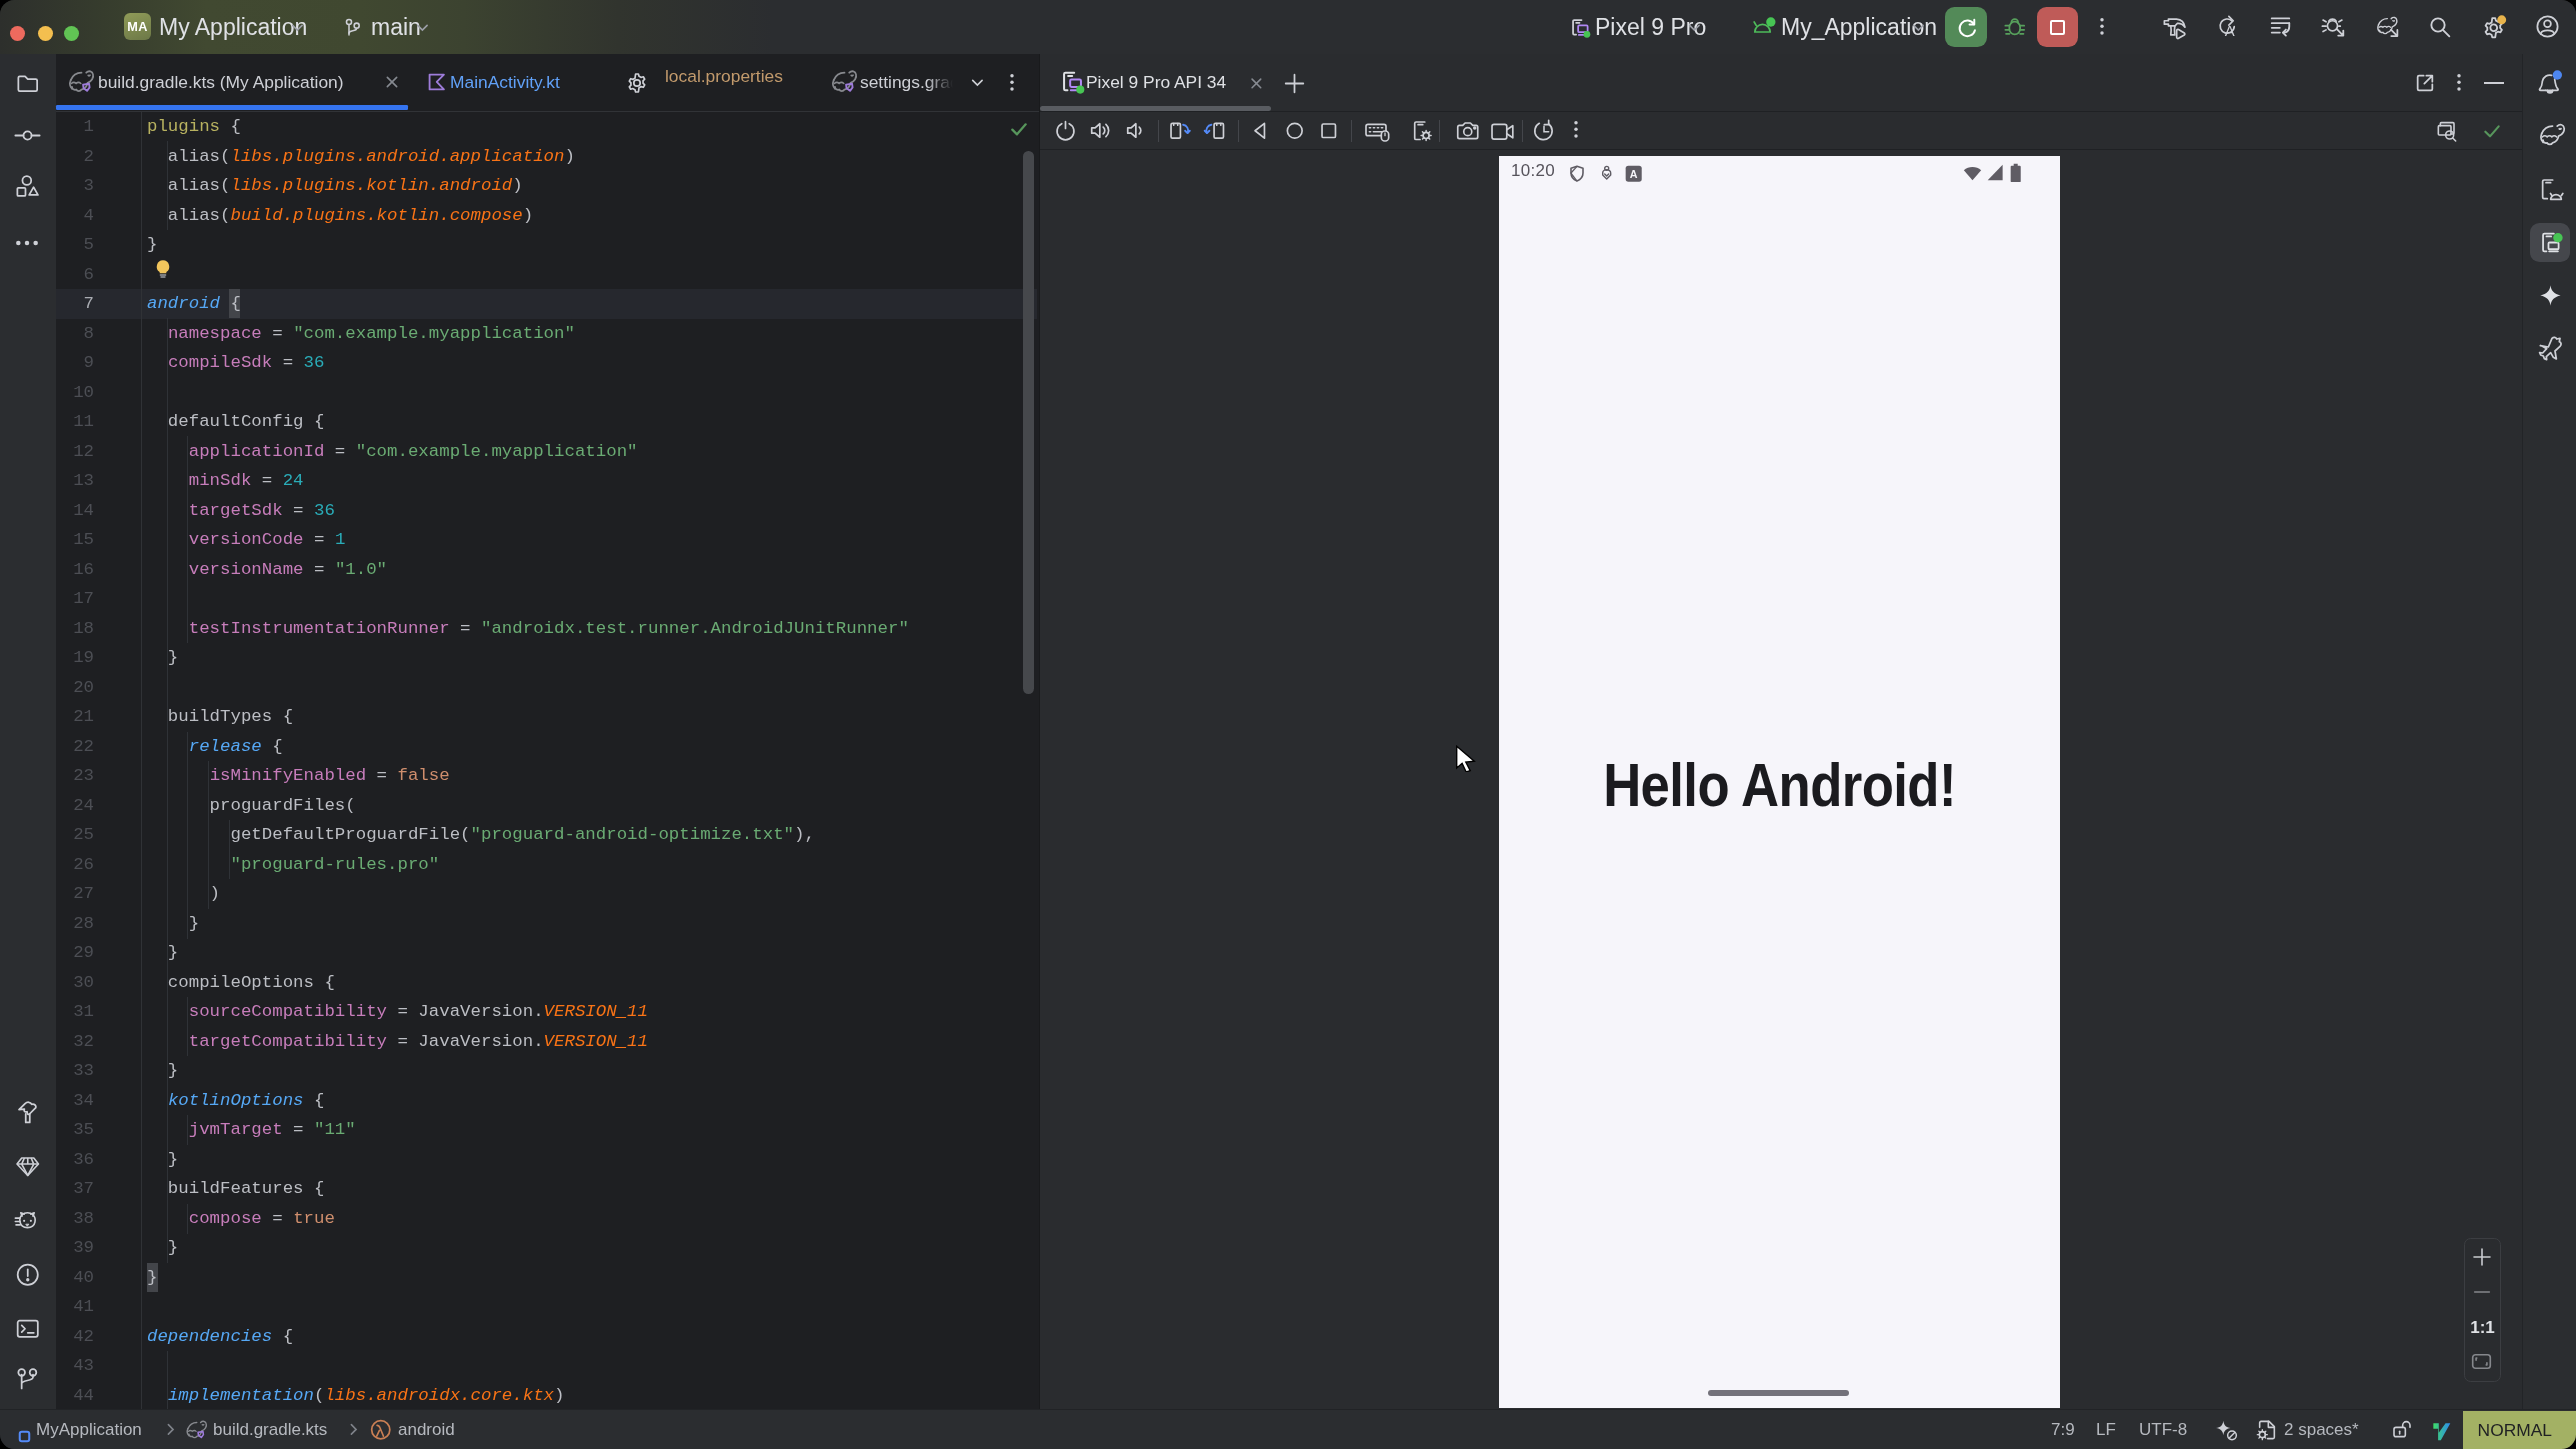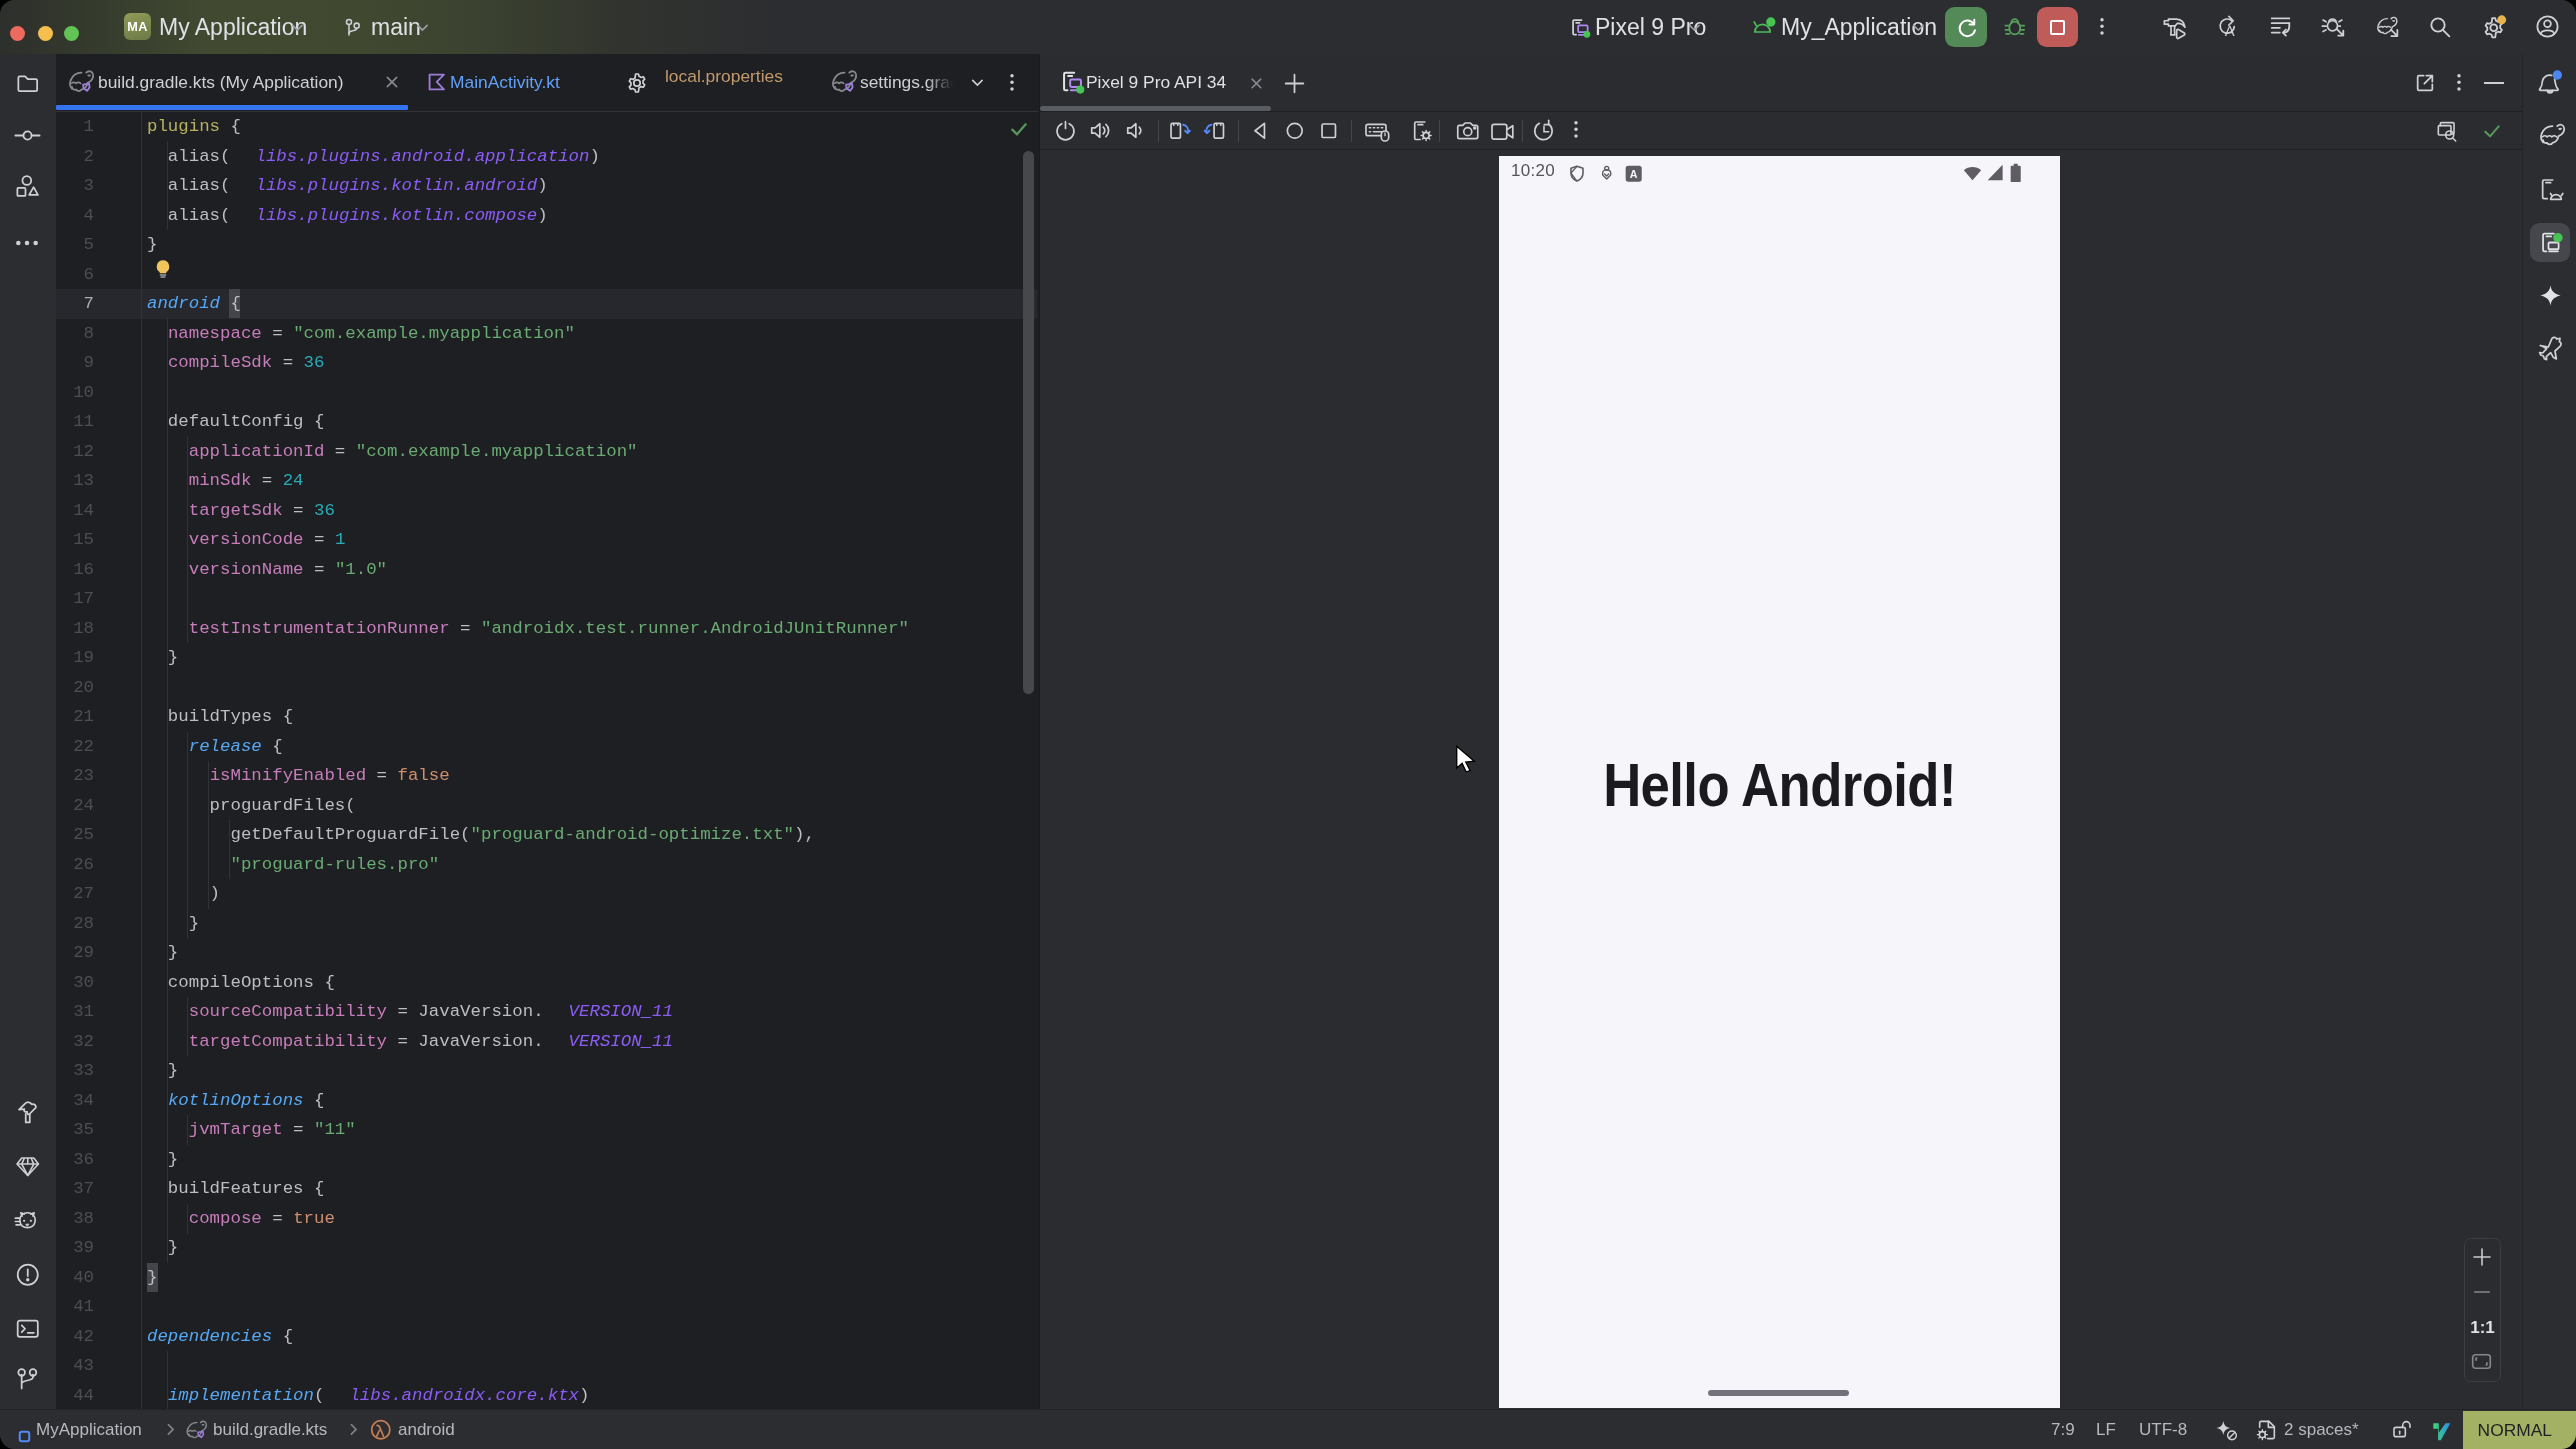--- a/index.html
+++ b/index.html
@@ -24,21 +24,21 @@
   #rightstripe { left:2522px; top:54px; width:54px; height:1355px; background:#2b2d30; border-left:1.3px solid #222427; }
 
   
   .mono { font-family:"Liberation Mono", monospace; font-size:17.4px; line-height:29.5px; white-space:pre; }
   #gutter { position:absolute; left:0; top:58px; width:38px; text-align:right; color:#4c4e54; }
   #code { position:absolute; left:91px; top:58px; color:#bcbec4; }
   .cur { background:#26282e; position:absolute; left:0; top:235px; width:981px; height:29.5px; }
   .kw { color:#b8b260; }
   .fn { color:#56a8f5; font-style:italic; }
   .pr { color:#c77dbb; text-decoration-color:#a66b9c; text-decoration-thickness:1.3px; text-underline-offset:1.3px; }
-  .pi { color:#8b5cf6; font-style:italic;margin-left:25px; }
+  .pi { color:#f97316; font-style:italic; }
   .st { color:#6aab73; }
   .nm { color:#2aacb8; }
   .bo { color:#cf8e6d; }
 
   
   #statusbar { left:0; top:1409px; width:2576px; height:40px; background:#2b2d30; border-top:1.3px solid #212326;
       color:#b6b9bf; font-size:17px; }
 
   
   #phone { left:1499px; top:156px; width:561px; height:1252px; background:#f6f5fa; }
@@ -295,21 +295,21 @@
     <div class="abs" style="left:173px; top:235px; width:11.4px; height:29px; background:#43454a;"></div>
     <div class="abs" style="left:91px; top:1209px; width:11.4px; height:29px; background:#43454a;"></div>
 
     <svg class="abs" style="left:97px; top:205px;" width="20" height="20" viewBox="0 0 30 30">
         <path d="M15 2 a9.5 9.5 0 0 1 5 17.5 v2 h-10 v-2 A9.5 9.5 0 0 1 15 2 z" fill="#f2c55c"></path>
         <path d="M11 24 h8 M12 27 h6" stroke="#9b9da2" stroke-width="2" stroke-linecap="round"></path>
       </svg>
     <div id="code" class="mono"><span class="kw">plugins</span> {
   alias(<span class="pi">libs.plugins.android.application</span>)
   alias(<span class="pi">libs.plugins.kotlin.android</span>)
-  alias(<span class="pi">libs.plugins.kotlin.compose</span>)
+  alias(<span class="pi">build.plugins.kotlin.compose</span>)
 }
 
 <span class="fn">android</span> {
   <span class="pr">namespace</span> = <span class="st">"com.example.myapplication"</span>
   <span class="pr">compileSdk</span> = <span class="nm">36</span>
 
   defaultConfig {
     <span class="pr">applicationId</span> = <span class="st">"com.example.myapplication"</span>
     <span class="pr">minSdk</span> = <span class="nm">24</span>
     <span class="pr">targetSdk</span> = <span class="nm">36</span>

